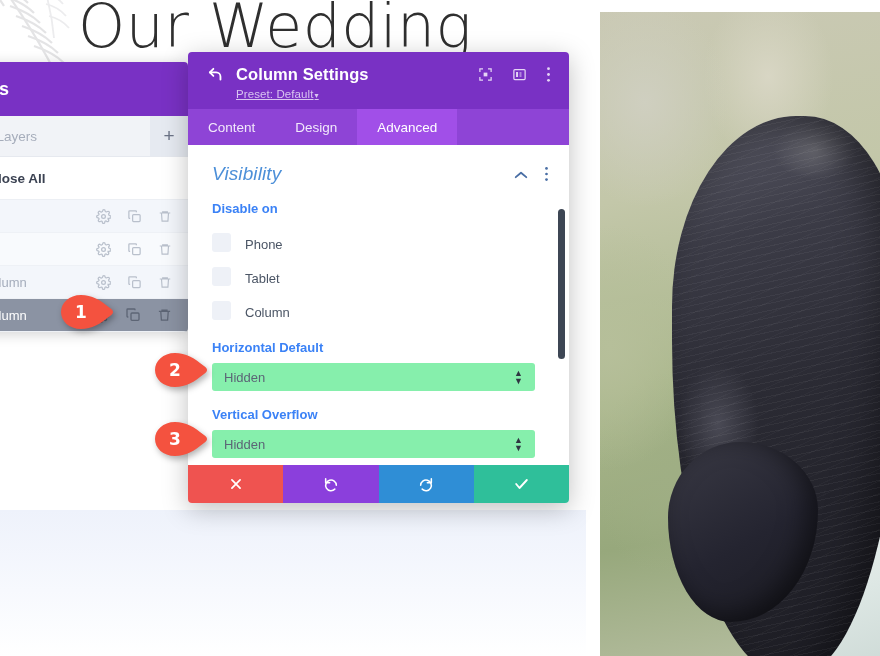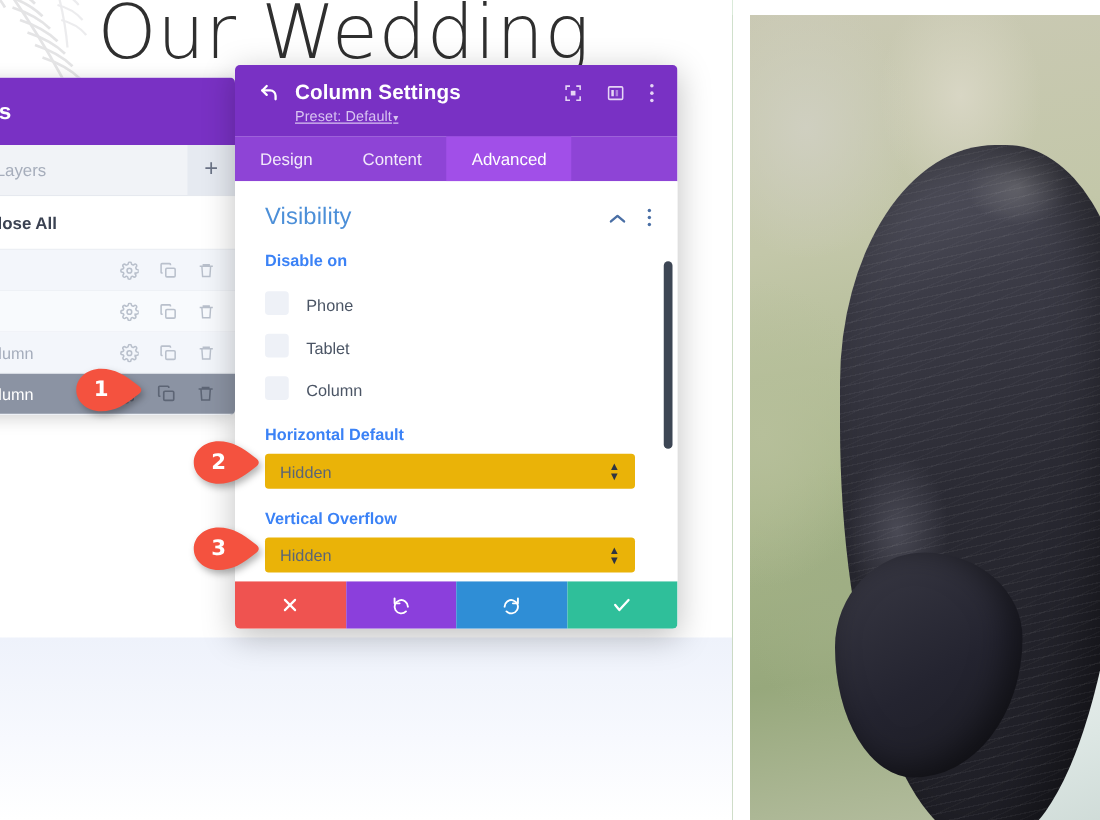--- a/index.html
+++ b/index.html
@@ -240,21 +240,21 @@
   .layer-label.col { color:#a5adbc; }
   .layer-row.active .layer-label.col { color:#ffffff; }
   .layer-icons { display:flex; align-items:center; gap:16px; padding-right:16px; }
   .layer-icons svg { display:block; }
 
   
   .modal {
     position: absolute;
     left: 188px;
     top: 52px;
-    width: 354px;
+    width: 381px;
     background: #ffffff;
     border-radius: 4px;
     box-shadow: 0 6px 26px rgba(0,0,0,0.25);
     overflow: hidden;
   }
   .modal-head {
     background: #7931c4;
     padding: 12px 16px 9px 16px;
     position: relative;
   }
@@ -314,20 +314,21 @@
   .modal-body {
     position: relative;
     background:#ffffff;
     height: 320px;
     overflow: hidden;
   }
   .section-head {
     display:flex;
     align-items:center;
     padding: 18px 20px 10px 24px;
+    font-style: italic;
   }
   .section-title {
     font-size: 19px;
     color:#4c8fd8;
     font-weight: 400;
     flex:1;
     letter-spacing:0.1px;
   }
   .section-icons {
     display:flex; align-items:center; gap:16px; color:#4a6fa5;
@@ -355,21 +356,21 @@
   .check-label {
     font-size: 13px;
     color:#4b5565;
   }
   .select-wrap {
     margin: 2px 34px 0 24px;
     position: relative;
   }
   .select {
     height: 28px;
-    background:#eab308;
+    background:#86efac;
     border-radius: 3px;
     display:flex;
     align-items:center;
     padding: 0 12px;
     font-size: 13px;
     color:#5b6576;
   }
   .select-val { flex:1; }
   .select-arrows {
     color:#2f3542;
@@ -593,22 +594,22 @@
               <circle cx="3" cy="17" r="1.7" fill="#e5d5f5"></circle>
           </svg>
         </span>
       </div>
       <div class="preset">
         <span>Preset: Default</span><span class="caret">▾</span>
       </div>
     </div>
 
     <div class="tabs">
+      <div class="tab">Content</div>
       <div class="tab">Design</div>
-      <div class="tab">Content</div>
       <div class="tab active">Advanced</div>
     </div>
 
     <div class="modal-body">
 
       <div class="section-head">
         <span class="section-title">Visibility</span>
         <span class="section-icons">
           <svg width="14" height="9" viewBox="0 0 16 10" fill="none" stroke="#4a6fa5" stroke-width="2.2" stroke-linecap="round" stroke-linejoin="round">
               <path d="M2 8l6-5 6 5"></path>

